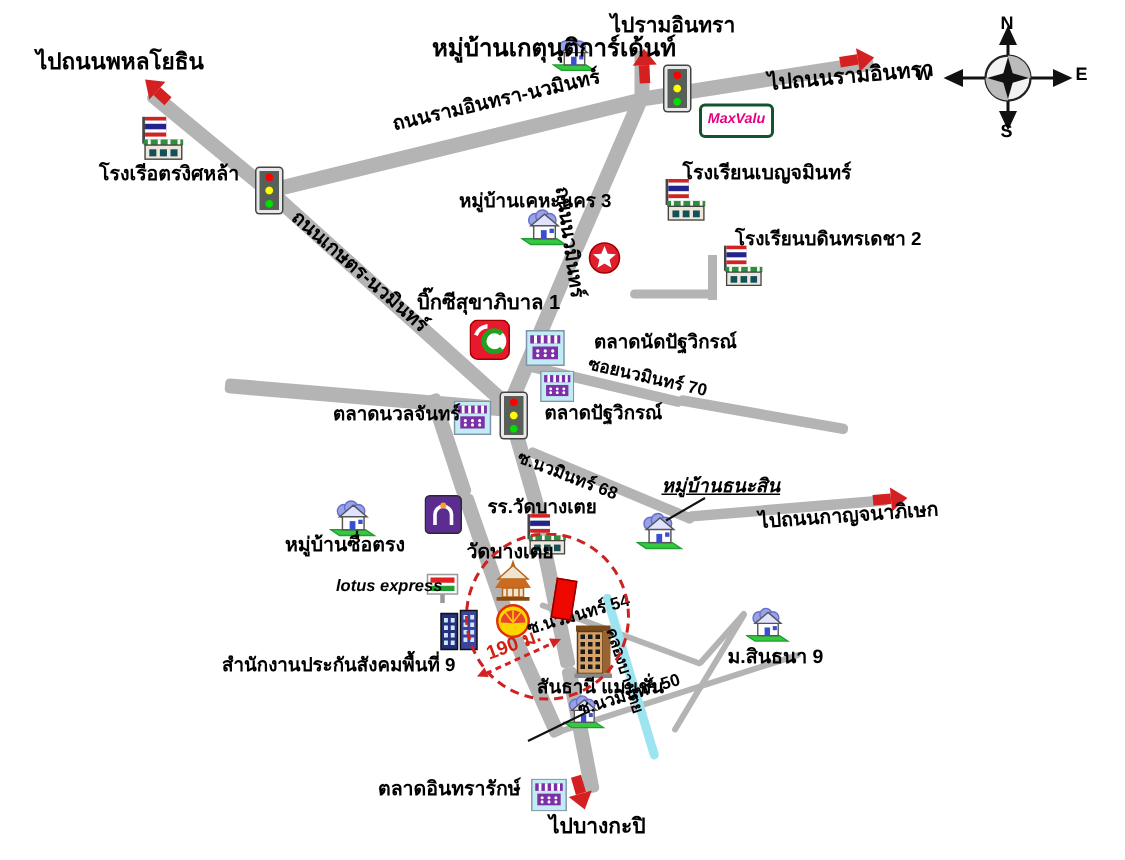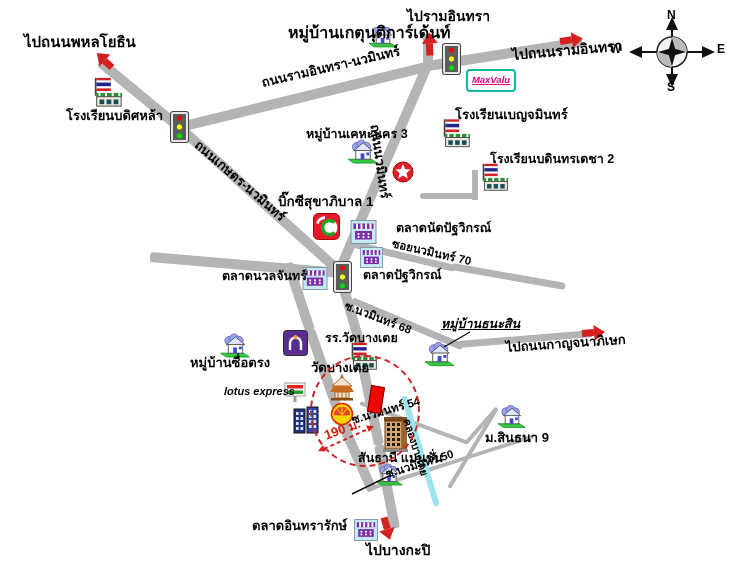--- a/index.html
+++ b/index.html
@@ -23,22 +23,22 @@
                        radial-gradient(circle at 50% 50%,#ff0 2.2px,rgba(0,0,0,0) 2.9px),
                        radial-gradient(circle at 50% 84%,#0d0 2.2px,rgba(0,0,0,0) 2.9px);}
   
   .arrow{position:absolute;height:7px;background:#d42020;transform-origin:0 50%;z-index:2;}
   .arrow::after{content:"";position:absolute;right:-11px;top:-4.5px;width:0;height:0;
       border-left:11px solid #d42020;border-top:8px solid transparent;border-bottom:8px solid transparent;}
   .ic{position:absolute;z-index:3;}
   .marker{position:absolute;width:12px;height:25px;background:#ee0800;border:1px solid #8d0000;
           transform:rotate(9deg);z-index:4;}
   .dashring{position:absolute;width:106px;height:108px;border:2px dashed #cc2222;border-radius:50%;z-index:4;}
-  .maxvalu{position:absolute;width:46px;height:19px;background:#fff;border:2px solid #14b8a6;border-radius:4px;
-           color:#e6007e;font-weight:bold;font-style:italic;font-size:9.5px;text-align:center;line-height:18px;z-index:3;text-decoration:underline;}
+  .maxvalu{position:absolute;width:46px;height:19px;background:#fff;border:2px solid #14532d;border-radius:4px;
+           color:#e6007e;font-weight:bold;font-style:italic;font-size:9.5px;text-align:center;line-height:18px;z-index:3;}
   .legend{position:absolute;left:95px;top:522px;width:112px;height:28px;border:2px solid #444;background:#fff;z-index:5;}
   .legend .sq{position:absolute;left:10px;top:4px;width:18px;height:18px;background:#ee0800;border:1px solid #8d0000;}
   .legend .lt{position:absolute;left:34px;top:6px;font-weight:bold;font-size:12px;white-space:nowrap;}
   .overlay{position:absolute;left:0;top:0;width:750px;height:573px;z-index:5;pointer-events:none;}
   .compass-letter{position:absolute;font-weight:bold;font-size:12px;z-index:3;}
 </style>
 </head>
 <body>
 
 <div class="stage">
@@ -281,21 +281,21 @@
   <svg class="ic" style="left:497px;top:404px" width="30" height="25">
       <use href="#ic-house"></use>
     </svg>
 
   <div class="marker" style="left:369px;top:386px"></div>
   <div class="dashring" style="left:310px;top:355px"></div>
 
   <div class="maxvalu" style="left:466px;top:69px"><span>MaxValu</span></div>
 
   <div class="lb" style="left:24px;top:33px;font-size:15px">ไปถนนพหลโยธิน</div>
-  <div class="lb" style="left:66px;top:109px;font-size:13px">โรงเรียนบดิศหล้า</div>
+  <div class="lb" style="left:66px;top:109px;font-size:13px">โรงเรีอตรงิศหล้า</div>
   <div class="lb" style="left:288px;top:24px;font-size:16px">หมู่บ้านเกตุนุติการ์เด้นท์</div>
   <div class="lb" style="left:407px;top:8px;font-size:14px">ไปรามอินทรา</div>
   <div class="lb" style="left:512px;top:47px;font-size:14px;transform:rotate(-5deg)">ไปถนนรามอินทรา</div>
   <div class="lb" style="left:262px;top:76px;font-size:13px;transform:rotate(-13deg)">ถนนรามอินทรา-นวมินทร์</div>
   <div class="lb" style="left:196px;top:136px;font-size:13px;transform:rotate(41deg)">ถนนเกษตร-นวมินทร์</div>
   <div class="lb" style="left:374px;top:117px;font-size:13px;transform:rotate(82deg)">ถนนนวมินทร์</div>
   <div class="lb" style="left:306px;top:127px">หมู่บ้านเคหะนคร 3</div>
   <div class="lb" style="left:455px;top:108px;font-size:13px">โรงเรียนเบญจมินทร์</div>
   <div class="lb" style="left:490px;top:152px">โรงเรียนบดินทรเดชา 2</div>
   <div class="lb" style="left:278px;top:194px;font-size:13.5px">บิ๊กซีสุขาภิบาล 1</div>
@@ -303,20 +303,21 @@
   <div class="lb" style="left:392px;top:237px;font-size:11.5px;transform:rotate(13deg)">ซอยนวมินทร์ 70</div>
   <div class="lb" style="left:363px;top:268px">ตลาดปัฐวิกรณ์</div>
   <div class="lb" style="left:222px;top:269px">ตลาดนวลจันทร์</div>
   <div class="lb" style="left:345px;top:299px;font-size:11.5px;transform:rotate(21deg)">ซ.นวมินทร์ 68</div>
   <div class="lb ul" style="left:441px;top:317px">หมู่บ้านธนะสิน</div>
   <div class="lb" style="left:506px;top:341px;font-size:13px;transform:rotate(-4deg)">ไปถนนกาญจนาภิเษก</div>
   <div class="lb" style="left:325px;top:331px">รร.วัดบางเตย</div>
   <div class="lb" style="left:311px;top:361px;font-size:13px">วัดบางเตย</div>
   <div class="lb" style="left:190px;top:356px;font-size:13px">หมู่บ้านซื่อตรง</div>
   <div class="lb" style="left:224px;top:385px;font-size:11px;font-style:italic">lotus express</div>
+  <div class="lb" style="left:148px;top:436px">สำนักงานประกันสังคมพื้นที่ 9</div>
   <div class="lb" style="left:352px;top:414px;font-size:11.5px;transform:rotate(-16deg)">ซ.นวมินทร์ 54</div>
   <div class="lb" style="left:407px;top:413px;font-size:10.5px;transform:rotate(72deg)">คลองบางเตย</div>
   <div class="lb red" style="left:325px;top:429px;font-size:13px;transform:rotate(-20deg)">190 ม.</div>
   <div class="lb" style="left:358px;top:451px">สันธานี แมนชั่น</div>
   <div class="lb" style="left:485px;top:431px;font-size:13px">ม.สินธนา 9</div>
   <div class="lb" style="left:386px;top:468px;font-size:11.5px;transform:rotate(-17deg)">ซ.นวมินทร์ 50</div>
   <div class="lb" style="left:252px;top:519px;font-size:13px">ตลาดอินทรารักษ์</div>
   <div class="lb" style="left:366px;top:542px;font-size:14px">ไปบางกะปิ</div>
 
   <svg class="ic" style="left:608px;top:4px" width="130" height="92" viewBox="0 0 130 92">

